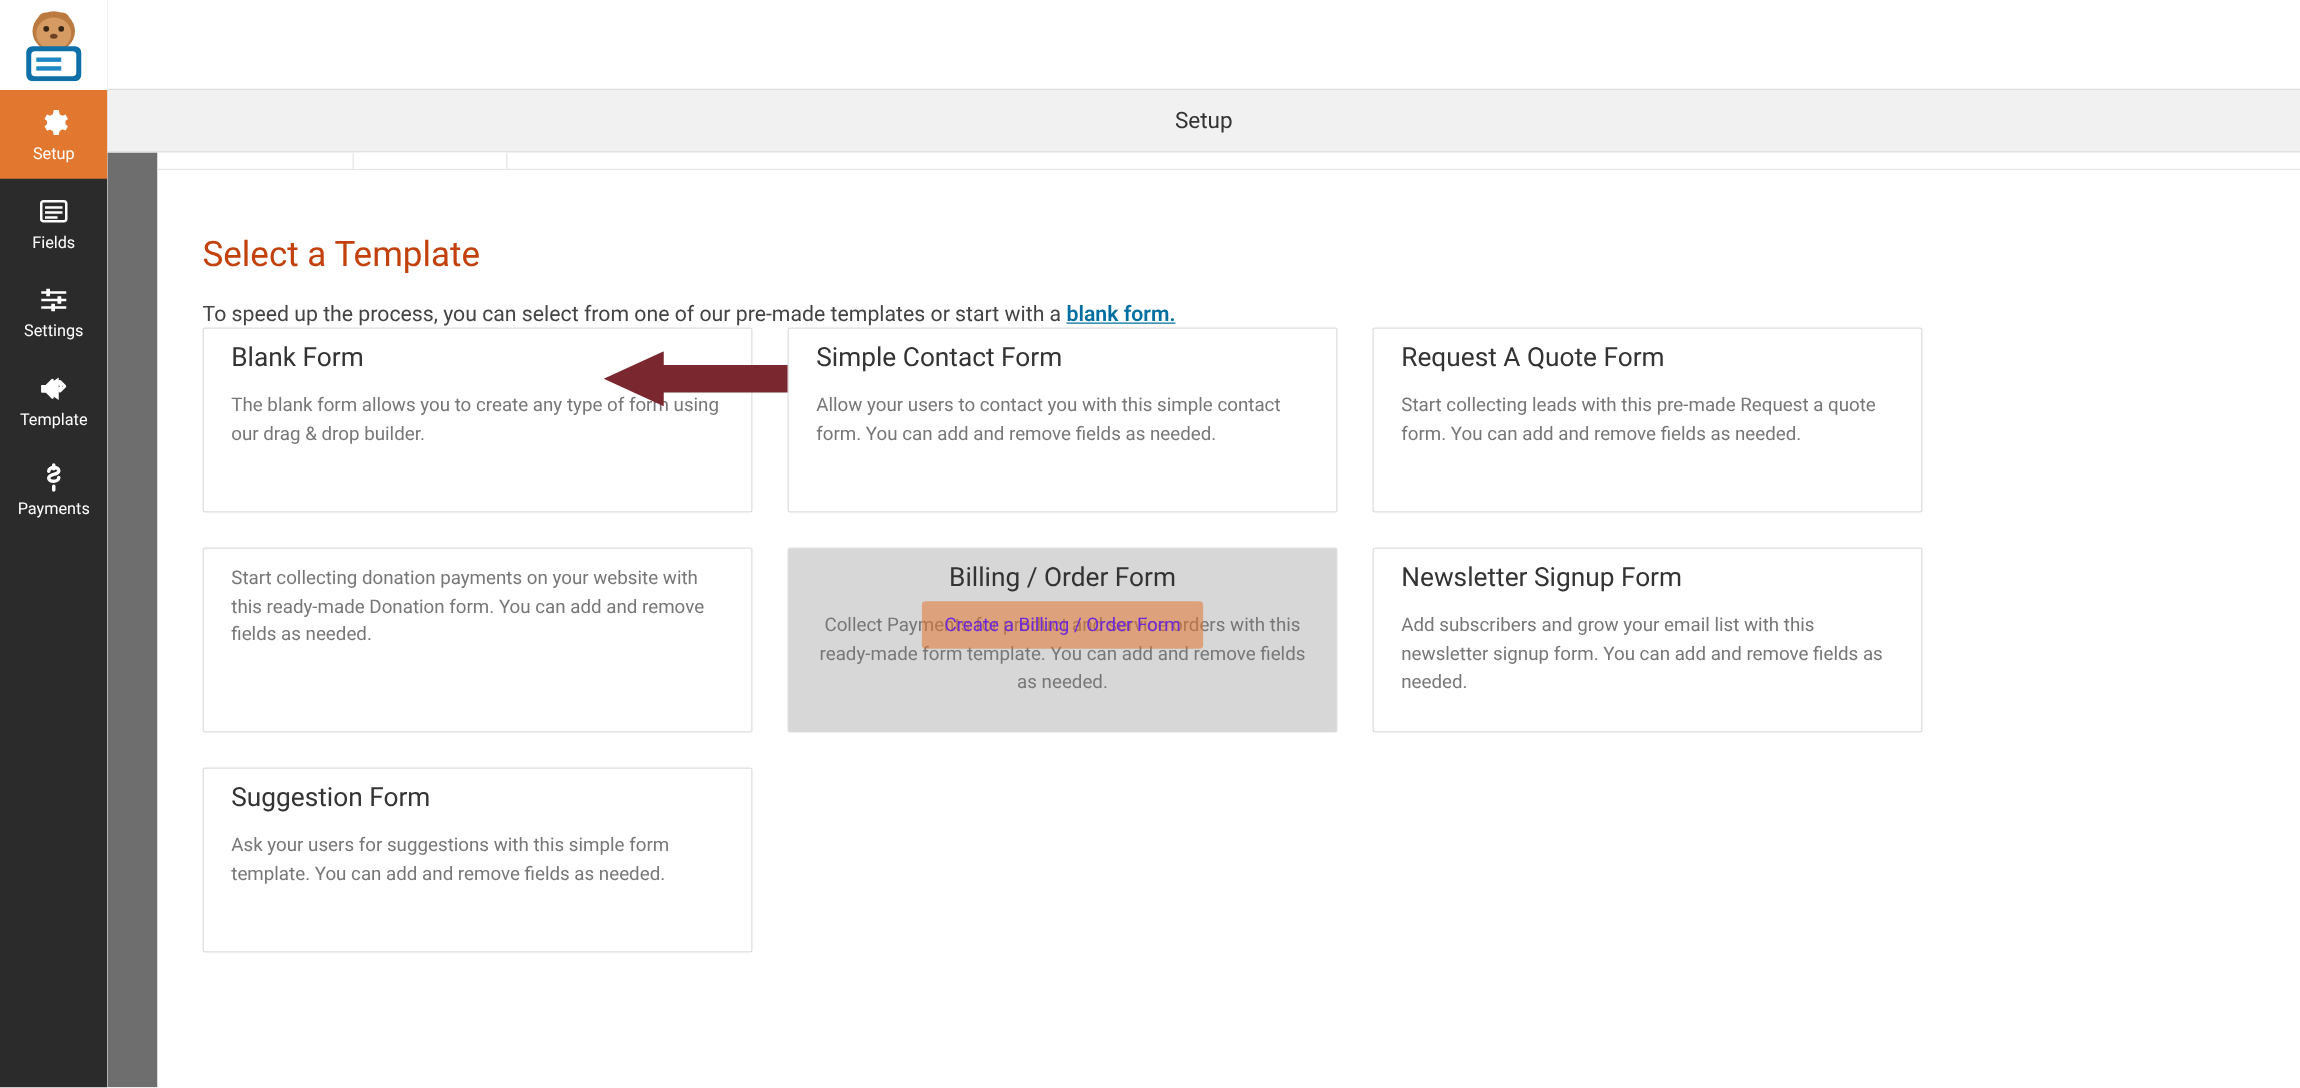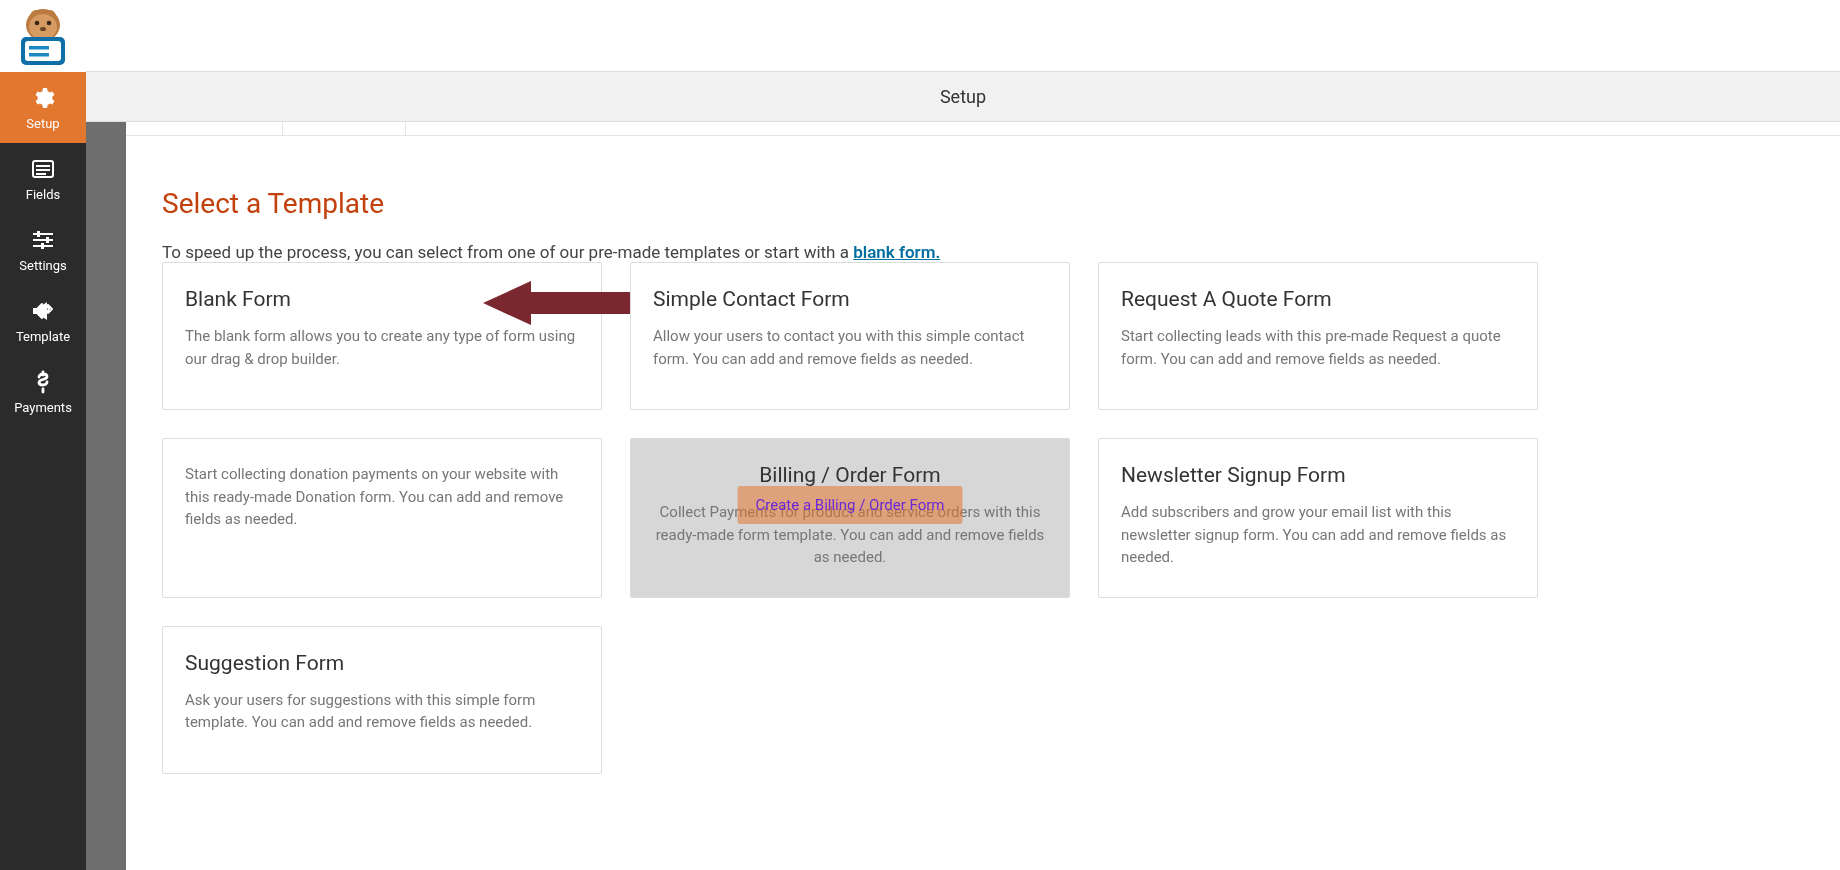--- a/index.html
+++ b/index.html
@@ -88,21 +88,21 @@
     .page-sub a { color: #036fa0; text-decoration: underline; font-weight: 600; }
     
     .templates {
       display: grid;
       grid-template-columns: repeat(3, 440px);
       gap: 28px;
     }
     .tpl {
       border: 1px solid #ddd;
       background: #fff;
-      padding: 24px 22px 28px;
+      padding: 12px 22px 28px;
       cursor: pointer;
       min-height: 148px;
       border-radius: 2px;
       position: relative;
     }
     .tpl.hover { background: #d7d7d7; text-align: center; }
     .tpl-title { font-size: 21px; color: #333; margin-bottom: 14px; font-weight: 400; }
     .tpl-desc { font-size: 15px; color: #777; line-height: 1.5; }
     .hover-btn {
       position: absolute;

